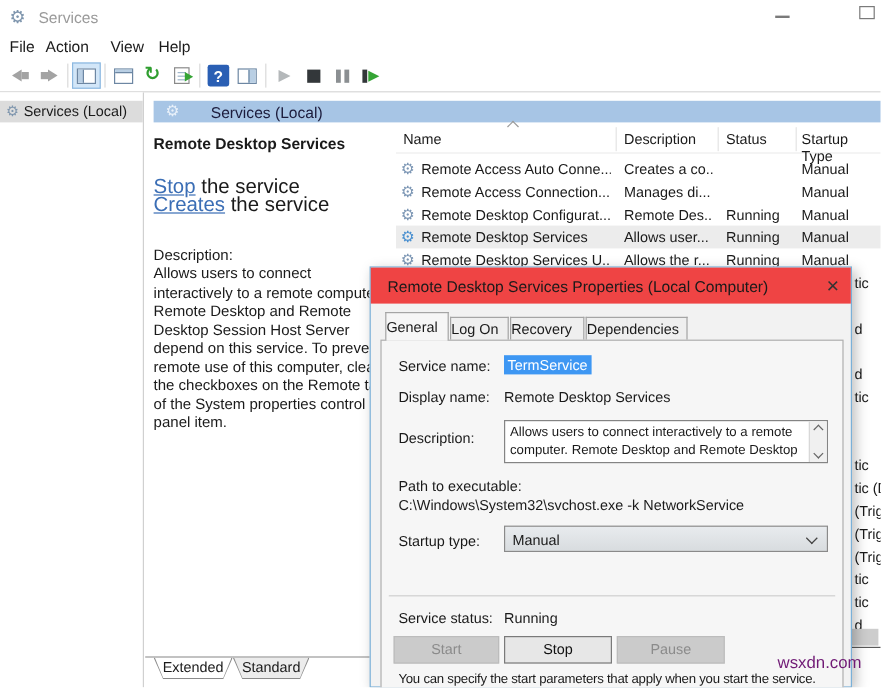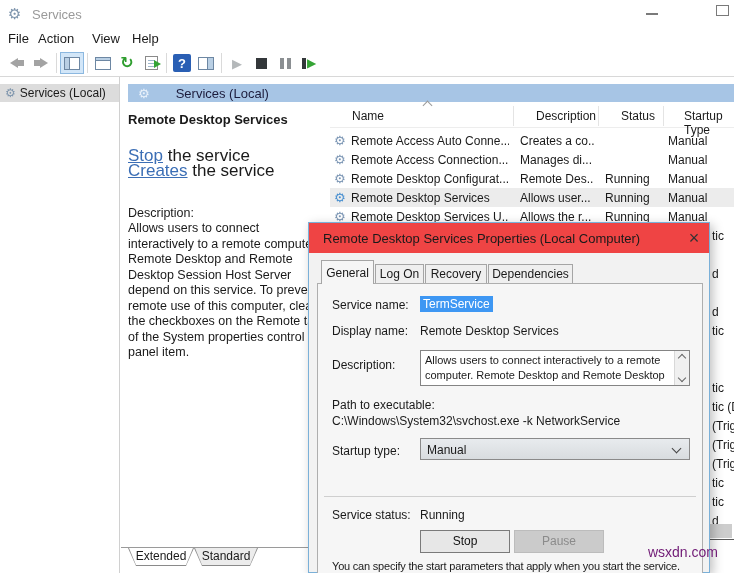--- a/index.html
+++ b/index.html
@@ -62,21 +62,21 @@
 
   
   #detail-title { left:128px; top:112px; font-size:13px; font-weight:bold; }
   .dlink-row { left:128px; font-size:17px; }
   .dlink { color:#3b6eb5; text-decoration:underline; cursor:pointer; }
   #desc-heading { left:128px; top:206px; font-size:12.5px; }
   #desc-body { left:128px; top:221px; width:198px; font-size:12.5px; line-height:15.5px; }
 
   
   #list-header { left:330px; top:104px; width:404px; height:24px; background:#fff; border-bottom:1px solid #ededed; }
-  .col-label { position:absolute; top:5px; font-size:12px; color:#1a1a1a;margin-left:16px; }
+  .col-label { position:absolute; top:5px; font-size:12px; color:#1a1a1a; }
   .col-sep { position:absolute; top:2px; width:1px; height:20px; background:#e4e4e4; }
   #sort-caret { position:absolute; left:94px; top:-2px; width:7px; height:7px;
                 border-left:1px solid #9a9a9a; border-top:1px solid #9a9a9a; transform:rotate(45deg); }
   .srow { position:absolute; left:330px; width:404px; height:19px; font-size:12px; }
   .srow.selected { background:#ececec; }
   .srow .gear { position:absolute; left:4px; top:2px; font-size:13px; color:#7d97b5; }
   .srow.selected .gear { color:#4a90d0; }
   .srow .c-name { position:absolute; left:21px; top:3px; width:158px; white-space:nowrap; overflow:hidden; }
   .srow .c-desc { position:absolute; left:190px; top:3px; width:74px; white-space:nowrap; overflow:hidden; }
   .srow .c-stat { position:absolute; left:275px; top:3px; width:55px; }
@@ -85,21 +85,21 @@
   #hscroll-thumb { left:709px; top:524px; width:23px; height:14px; background:#cdcdcd; }
   #list-bottom-line { left:709px; top:539px; width:25px; height:1px; background:#5a5a5a; }
 
   
   #dialog { left:308px; top:222px; width:402px; height:351px; background:#f2f2f2;
             border:1px solid #7ab0d8; box-shadow:3px 3px 10px rgba(0,0,0,.25); z-index:10; }
   #dlg-titlebar { position:absolute; left:0; top:0; width:100%; height:30px; background:#ef4444; }
   #dlg-title { position:absolute; left:14px; top:8px; font-size:13px; color:#1a1a1a; white-space:nowrap; }
   #dlg-close { position:absolute; left:372px; top:2px; width:26px; height:26px; text-align:center;
                font-size:18px; color:#333; line-height:26px; cursor:pointer; }
-  .dtab { position:absolute; font-size:12px; text-align:center; border:1px solid #a5a5a5; border-bottom:none;
+  .dtab { position:absolute; font-size:12px; border:1px solid #a5a5a5; border-bottom:none;
           background:#efefef; height:20px; line-height:19px; top:41px; z-index:2; }
   .dtab.active { top:37px; height:24px; line-height:24px; background:#f6f6f6; z-index:4; }
   #tab-page { position:absolute; left:8px; top:60px; width:386px; height:300px;
               border:1px solid #aeaeae; background:#f6f6f6; z-index:3; }
   .fld-label { position:absolute; font-size:12px; color:#1a1a1a; }
   .fld-value { position:absolute; font-size:12px; color:#1a1a1a; }
   #svcname-value { background:#3e97f3; color:#fff; padding:1px 3px; }
   #desc-box { position:absolute; left:102px; top:66px; width:270px; height:36px; background:#fff;
               border:1px solid #848484; font-size:11px; line-height:15px; padding:2px 20px 2px 4px; overflow:hidden; }
   #desc-scroll { position:absolute; right:0; top:0; width:15px; height:100%; background:#f0f0f0; border-left:1px solid #d8d8d8; }
@@ -343,20 +343,21 @@
       <div id="startup-combo">
         <span class="val">Manual</span>
         <span id="combo-chev"></span>
       </div>
 
       <div id="dlg-hr"></div>
 
       <span class="fld-label" style="left:14px;top:224px">Service status:</span>
       <span class="fld-value" style="left:102px;top:224px">Running</span>
 
+      <span class="dbtn" style="left:10px;width:88px">Start</span>
       <span class="dbtn enabled" style="left:102px;width:90px">Stop</span>
       <span class="dbtn" style="left:196px;width:90px">Pause</span>
 
       <span id="dlg-footer">You can specify the start parameters that apply when you start the service.</span>
     </div>
   </div>
 
   <div id="watermark" class="abs">wsxdn.com</div>
 </div>
 

